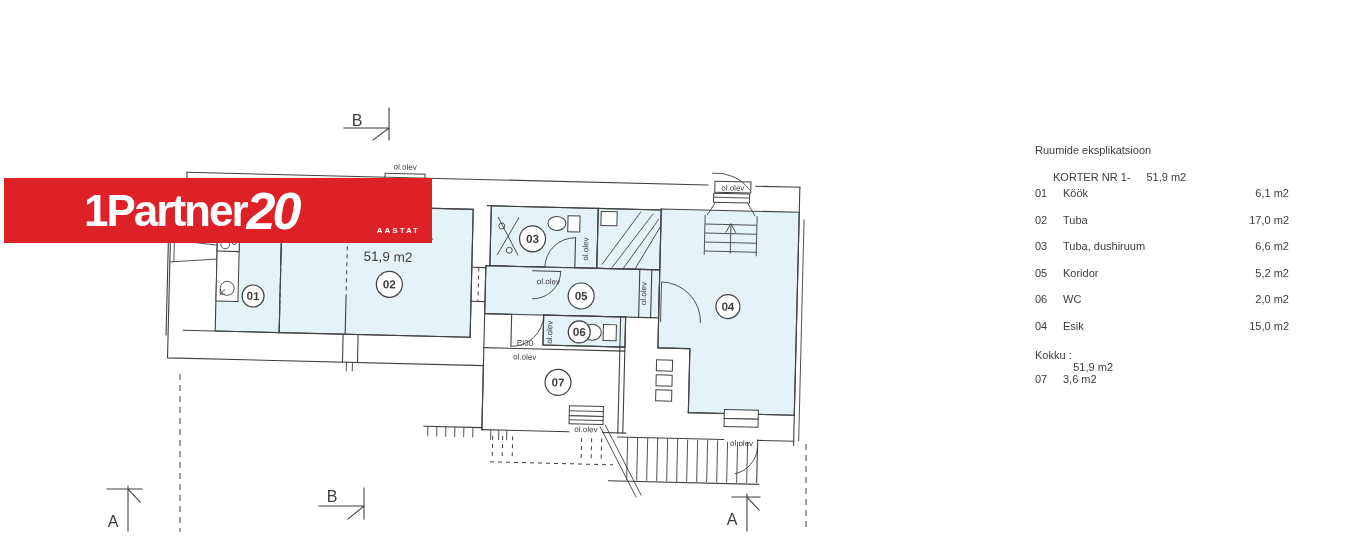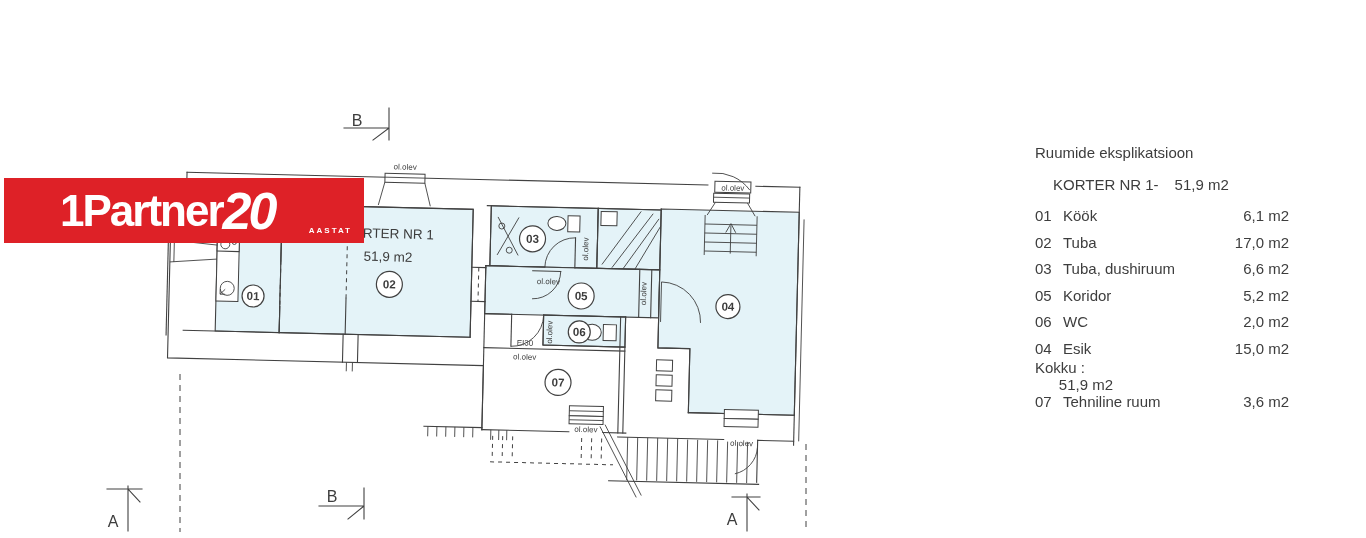--- a/index.html
+++ b/index.html
@@ -21,30 +21,30 @@
   .whitebox{fill:#ffffff;stroke:var(--line);stroke-width:1;}
   .dash{stroke:var(--line);stroke-width:1;fill:none;stroke-dasharray:6 5;}
   .dash2{stroke:var(--line);stroke-width:1;fill:none;stroke-dasharray:4 4;}
   .circ{fill:#ffffff;stroke:var(--line);stroke-width:1.2;}
   .rnum{font-size:11.5px;fill:var(--text);text-anchor:middle;font-weight:bold;}
   .plabel{font-size:13.5px;fill:var(--text);text-anchor:middle;}
   .slabel{font-size:8px;fill:var(--text);text-anchor:middle;}
   .mletter{font-size:16px;fill:var(--text);text-anchor:middle;}
 
   
-  .logo{position:absolute;left:4px;top:178px;width:360px;height:65px;
-    background:var(--logo_red);display:flex;align-items:center;padding-left:56px;z-index:5;}
+  .logo{position:absolute;left:4px;top:178px;width:428px;height:65px;
+    background:var(--logo_red);display:flex;align-items:center;padding-left:80px;z-index:5;}
   .logo .brand{color:#fff;font-size:44px;font-weight:bold;letter-spacing:-2px;line-height:1;}
   .logo .anni{color:#fff;font-size:52px;font-weight:bold;font-style:italic;line-height:1;margin-left:0;letter-spacing:-3px;}
   .logo .aastat{position:absolute;right:12px;bottom:8px;color:#fff;font-size:8px;letter-spacing:2px;font-weight:bold;margin-top:28px;}
 
   
-  .legend{position:absolute;left:1035px;top:144px;width:254px;font-size:15px;color:var(--text);}
+  .legend{position:absolute;left:1035px;top:144px;width:254px;font-size:11px;color:var(--text);}
   .legend .title{margin-bottom:15px;}
-  .legend .subtitle{padding-left:18px;margin-bottom:14px;}
+  .legend .subtitle{padding-left:18px;margin-bottom:4px;}
   .legend .subtitle .sub-area{margin-left:16px;}
   .legend .lrow{display:flex;height:26.5px;align-items:flex-start;}
   .legend .lrow .num{width:28px;}
   .legend .lrow .nm{flex:1;}
   .legend .lrow .ar{text-align:center;}
   .legend .total{display:flex;justify-content:flex-end;margin-top:1px;height:26px;flex-direction:column;}
   .legend .total .tv{width:78px;text-align:right;}
   .legend .sec2{padding-left:18px;margin-top:12px;margin-bottom:15px;}
 </style>
 </head>
@@ -288,18 +288,17 @@
     </div>
 
     <div class="total">
       <span class="tl">Kokku :</span>
       <span class="tv">51,9 m2</span>
     </div>
 
 
     <div class="lrow">
       <span class="num">07</span>
-      <span class="nm">Tehniline ruum</span>
       <span class="ar">3,6 m2</span>
     </div>
   </div>
 
 </div>
 
 </body></html>

